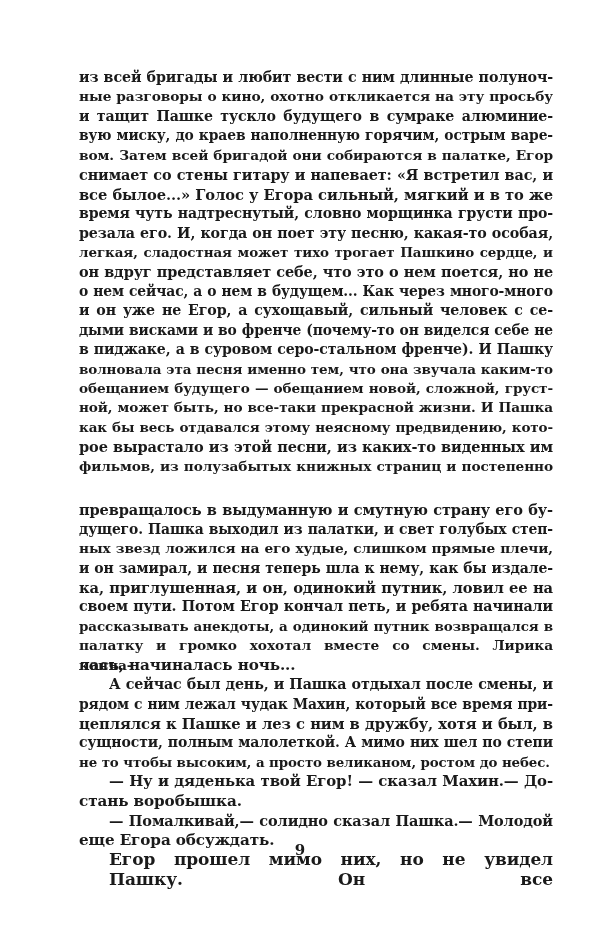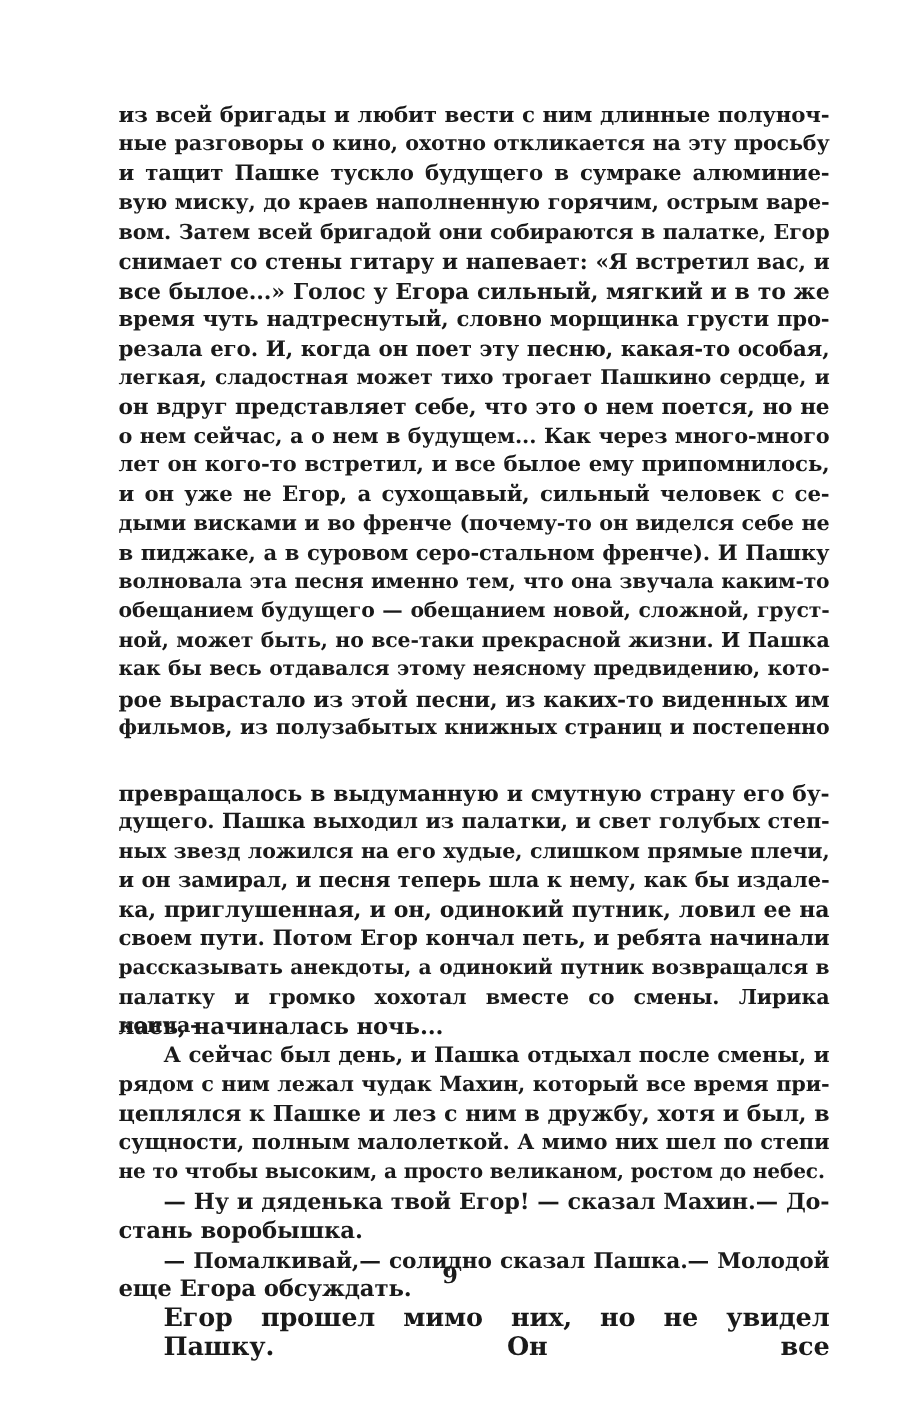--- a/index.html
+++ b/index.html
@@ -68,21 +68,20 @@
       <div class="line" style="white-space: normal; font-size: 14.1728px;">и тащит Пашке тускло будущего в сумраке алюминие-</div>
       <div class="line" style="white-space: normal; font-size: 13.8577px;">вую миску, до краев наполненную горячим, острым варе-</div>
       <div class="line" style="white-space: normal; font-size: 13.7687px;">вом. Затем всей бригадой они собираются в палатке, Егор</div>
       <div class="line" style="white-space: normal; font-size: 14.3906px;">снимает со стены гитару и напевает: «Я встретил вас, и</div>
       <div class="line" style="white-space: normal; font-size: 14.6859px;">все былое...» Голос у Егора сильный, мягкий и в то же</div>
       <div class="line" style="white-space: normal; font-size: 14.1235px;">время чуть надтреснутый, словно морщинка грусти про-</div>
       <div class="line" style="white-space: normal; font-size: 14.2414px;">резала его. И, когда он поет эту песню, какая-то особая,</div>
       <div class="line" style="white-space: normal; font-size: 13.4914px;">легкая, сладостная может тихо трогает Пашкино сердце, и</div>
       <div class="line" style="white-space: normal; font-size: 14.4486px;">он вдруг представляет себе, что это о нем поется, но не</div>
       <div class="line" style="white-space: normal; font-size: 13.8976px;">о нем сейчас, а о нем в будущем... Как через много-много</div>
-      <div class="line" style="white-space: normal; font-size: 14.1916px;">лет он кого-то встретил, и все былое ему припомнилось,</div>
       <div class="line" style="white-space: normal; font-size: 14.1903px;">и он уже не Егор, а сухощавый, сильный человек с се-</div>
       <div class="line" style="white-space: normal; font-size: 13.8494px;">дыми висками и во френче (почему-то он виделся себе не</div>
       <div class="line" style="white-space: normal; font-size: 14.0853px;">в пиджаке, а в суровом серо-стальном френче). И Пашку</div>
       <div class="line" style="white-space: normal; font-size: 13.5136px;">волновала эта песня именно тем, что она звучала каким-то</div>
       <div class="line" style="white-space: normal; font-size: 13.628px;">обещанием будущего — обещанием новой, сложной, груст-</div>
       <div class="line" style="white-space: normal; font-size: 13.6418px;">ной, может быть, но все-таки прекрасной жизни. И Пашка</div>
       <div class="line" style="white-space: normal; font-size: 13.5284px;">как бы весь отдавался этому неясному предвидению, кото-</div>
       <div class="line" style="white-space: normal; font-size: 14.5333px;">рое вырастало из этой песни, из каких-то виденных им</div>
       <div class="line" style="white-space: normal; font-size: 13.6899px;">фильмов, из полузабытых книжных страниц и постепенно</div>
       <div class="line" style="white-space: normal; font-size: 14.5619px; margin-top: 24px;">превращалось в выдуманную и смутную страну его бу-</div>

